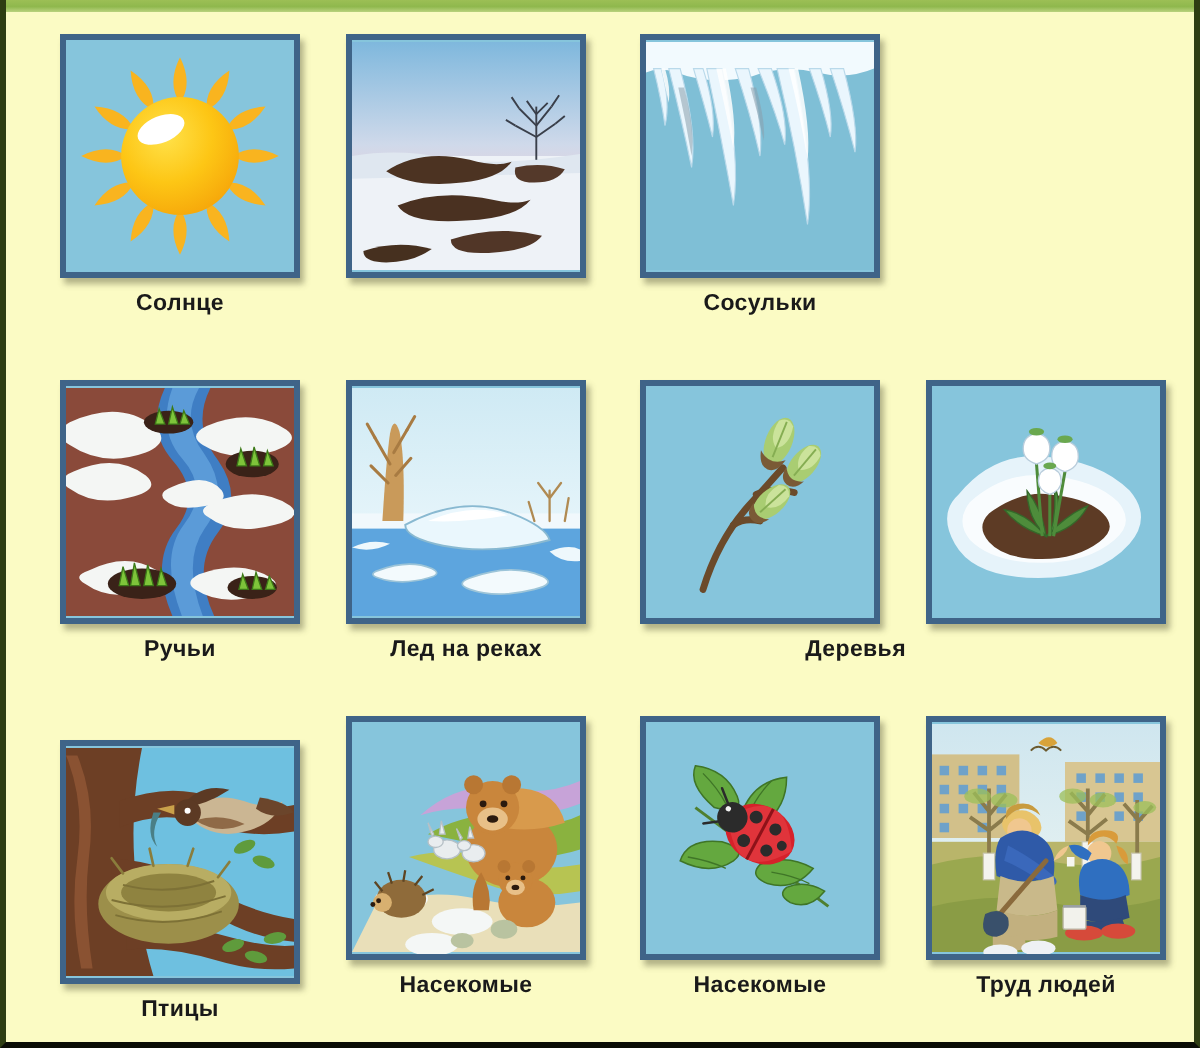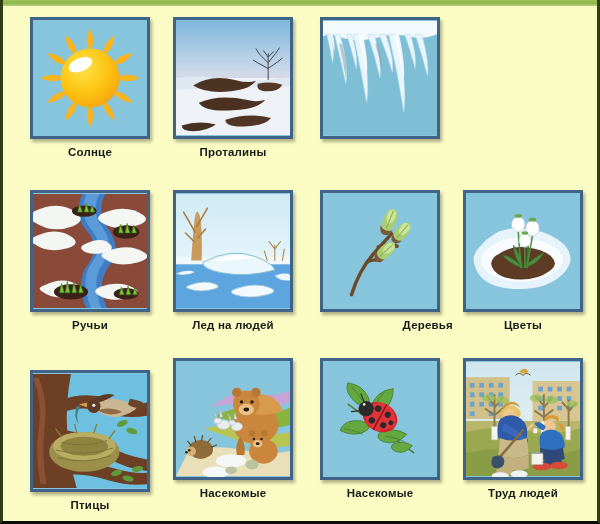--- a/index.html
+++ b/index.html
@@ -148,21 +148,20 @@
               <path d="M88 35 l-4 -6 M105 34 l4 -6 M86 44 l-5 -3 M107 43 l5 -4"></path>
             </g>
 
             <path d="M18 68 q18 -12 44 -6 q14 4 22 1 q-6 9 -26 11 q-26 3 -40 -6z" fill="#4c3322"></path>
             <path d="M86 66 q14 -3 26 1 q-4 7 -16 7 q-12 0 -10 -8z" fill="#54392a"></path>
             <path d="M24 86 q22 -9 50 -3 q12 3 20 0 q-8 10 -34 11 q-30 2 -36 -8z" fill="#4a3121"></path>
             <path d="M52 104 q24 -8 48 -2 q-6 8 -28 9 q-20 1 -20 -7z" fill="#513627"></path>
             <path d="M6 110 q18 -6 36 -1 q-10 7 -24 7 q-12 0 -12 -6z" fill="#46301f"></path>
           </svg>
         </div>
-        <div class="caption">Проталины</div>
       </div>
 
       <div class="cell" style="left:304px; top:11px;">
         <div class="thumb">
           <svg class="art" viewBox="0 0 120 120">
             <rect width="120" height="120" fill="#7fbfd6"></rect>
             <path d="M0 0 h120 v14 q-14 6 -30 2 q-18 -4 -34 2 q-22 5 -40 -2 q-9 -3 -16 0z" fill="#f2fafe"></path>
             <g fill="#eaf6fd" stroke="#b9d9ea" stroke-width=".6">
               <path d="M8 14 q5 18 2 30 q-2 -14 -6 -30z"></path>
               <path d="M18 14 q9 34 6 52 q-5 -24 -12 -52z"></path>
@@ -178,20 +177,21 @@
               <path d="M10 14 q3 10 2 18 q-2 -9 -4 -18z"></path>
               <path d="M42 14 q6 28 4 42 q-4 -20 -9 -42z"></path>
               <path d="M80 14 q7 32 5 48 q-4 -24 -10 -48z"></path>
             </g>
             <g fill="#8aa0ad" opacity=".55">
               <path d="M20 24 q6 22 4 36 q-3 -18 -7 -36z"></path>
               <path d="M58 24 q5 18 4 28 q-3 -14 -7 -28z"></path>
             </g>
           </svg>
         </div>
+        <div class="caption">Сосульки</div>
       </div>
 
 
       <div class="cell" style="left:14px; top:184px;">
         <div class="thumb">
           <svg class="art" viewBox="0 0 120 120">
             <rect width="120" height="120" fill="#8a4a3a"></rect>
             <path d="M52 0 q-10 22 4 38 q16 18 2 36 q-14 18 -2 46 l22 0 q-12 -26 2 -44 q14 -18 0 -38 q-14 -18 -4 -38z" fill="#3f7ec4"></path>
             <path d="M56 0 q-8 22 5 37 q15 17 1 35 q-13 17 -1 48 l11 0 q-11 -29 1 -46 q14 -19 0 -39 q-13 -17 -3 -35z" fill="#5b9bd8"></path>
             <g fill="#f4f6f4">
@@ -256,21 +256,21 @@
               <path d="M104 70 l0 -16 M104 58 l-6 -8 M104 58 l6 -8 M112 70 l2 -12 M96 70 l-3 -10"></path>
             </g>
             <path d="M28 72 q30 -16 56 -6 q18 7 20 14 q-30 8 -56 3 q-20 -4 -20 -11z" fill="#eaf7fd" stroke="#89b9d1" stroke-width="1"></path>
             <path d="M40 70 q24 -10 42 -3 q-22 4 -42 3z" fill="#ffffff"></path>
             <path d="M14 96 q16 -6 28 -1 q6 3 -2 5 q-14 4 -26 0 q-6 -2 0 -4z" fill="#f3fafd" stroke="#9cc4d8" stroke-width=".9"></path>
             <path d="M62 100 q22 -8 38 -1 q8 4 -4 7 q-20 5 -34 0 q-8 -3 0 -6z" fill="#f3fafd" stroke="#9cc4d8" stroke-width=".9"></path>
             <path d="M0 84 q10 -5 20 -2 q-10 5 -20 2z" fill="#eef8fc"></path>
             <path d="M104 86 q10 -4 16 -1 l0 6 q-10 1 -16 -5z" fill="#eef8fc"></path>
           </svg>
         </div>
-        <div class="caption">Лед на людей</div>
+        <div class="caption">Лед на реках</div>
       </div>
 
       <div class="cell" style="left:304px; top:184px;text-align:right;">
         <div class="thumb">
           <svg class="art" viewBox="0 0 120 120">
             <rect width="120" height="120" fill="#86c5dc"></rect>
             <g fill="none" stroke="#6b4a2a" stroke-width="3.6" stroke-linecap="round">
               <path d="M30 106 q8 -26 24 -44 q10 -11 18 -20"></path>
               <path d="M46 72 q6 -4 14 -2"></path>
               <path d="M58 56 q10 -4 20 -1"></path>
@@ -324,21 +324,20 @@
               <path d="M70 44 q-7 -2 -7 -8 q0 -7 7 -8 q7 1 7 8 q0 6 -7 8z"></path>
               <path d="M62 56 q-6 -2 -6 -7 q0 -6 6 -7 q6 1 6 7 q0 5 -6 7z"></path>
             </g>
             <g fill="#6aa84f">
               <ellipse cx="55" cy="23" rx="4" ry="2"></ellipse>
               <ellipse cx="70" cy="27" rx="4" ry="2"></ellipse>
               <ellipse cx="62" cy="41" rx="3.4" ry="1.8"></ellipse>
             </g>
           </svg>
         </div>
-        <div class="caption">Цветы</div>
       </div>
 
       <div class="cell" style="left:14px; top:364px;">
         <div class="thumb">
           <svg class="art" viewBox="0 0 120 120">
             <rect width="120" height="120" fill="#6ec0e0"></rect>
             <g fill="#6d3f25">
               <path d="M0 0 h40 q-6 30 -4 60 q2 34 10 60 H0z"></path>
               <path d="M28 28 q26 -10 50 -2 q26 8 42 4 l0 14 q-24 4 -46 -4 q-24 -8 -46 2z"></path>
               <path d="M24 66 q30 6 54 22 q20 12 42 14 l0 -12 q-24 -4 -44 -16 q-24 -14 -52 -16z"></path>

